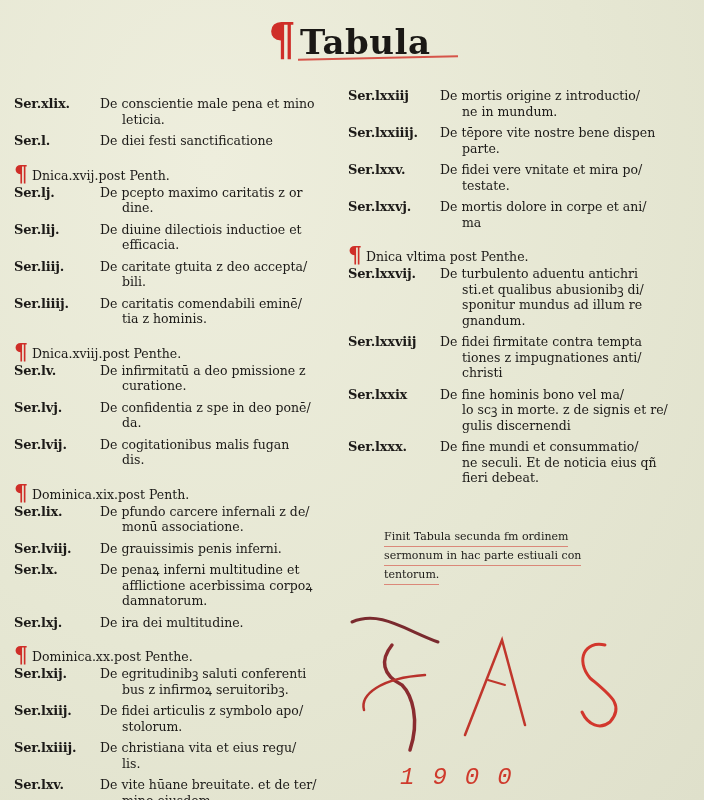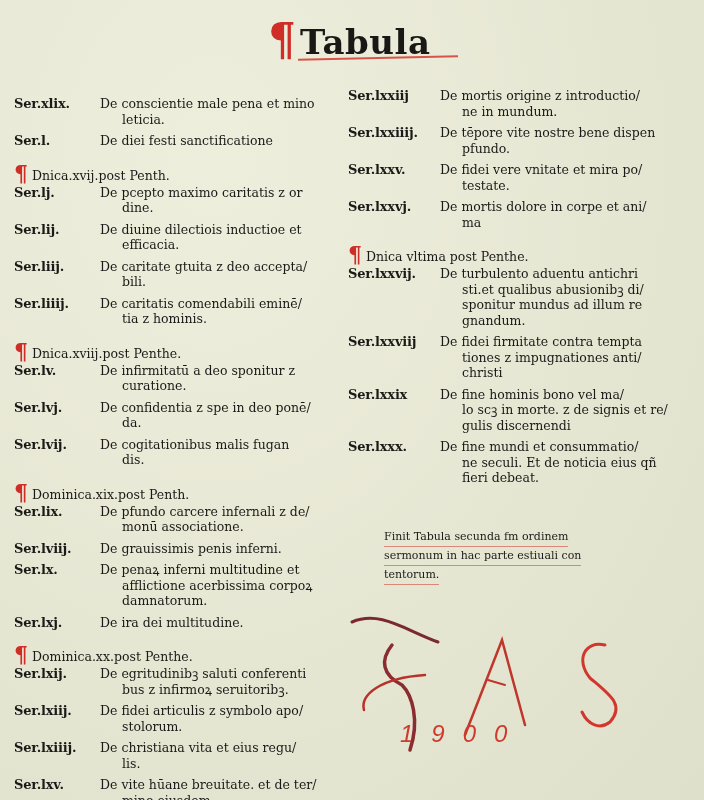--- a/index.html
+++ b/index.html
@@ -49,23 +49,23 @@
   .heading .pilcrow { font-size: 22px; line-height: 20px; margin-right: 4px; }
   .colophon {
     position: absolute; left: 384px; top: 528px; width: 300px;
     font-size: 11px; line-height: 18px;
   }
   .colophon .line { display: block; border-bottom: 1px solid rgba(210,58,48,0.55); width: fit-content; }
   .monogram {
     position: absolute; left: 350px; top: 600px; width: 340px; height: 200px;
   }
   .year {
-    position: absolute; left: 400px; top: 720px;
+    position: absolute; left: 400px; top: 764px;
     color: #cf3a2c; font-size: 24px; letter-spacing: 18px;
-    font-family: Liberation Sans, sans-serif; font-style: italic;
+    font-family: Liberation Mono, monospace; font-style: italic;
   }
 </style>
 </head>
 <body>
 
 <div class="page">
 
   <div class="title">
     <span class="pilcrow">¶</span>
     <span class="title-text">Tabula</span>
@@ -118,21 +118,21 @@
           <span class="line cont">tia z hominis.</span>
         </span>
       </div>
       <div class="heading">
         <span class="pilcrow">¶</span>
         <span>Dnica.xviij.post Penthe.</span>
       </div>
       <div class="entry">
         <span class="num">Ser.lv.</span>
         <span class="txt">
-          <span class="line">De infirmitatū a deo sponitur z</span>
+          <span class="line">De infirmitatū a deo pmissione z</span>
           <span class="line cont">curatione.</span>
         </span>
       </div>
       <div class="entry">
         <span class="num">Ser.lvj.</span>
         <span class="txt">
           <span class="line">De confidentia z spe in deo ponē/</span>
           <span class="line cont">da.</span>
         </span>
       </div>
@@ -212,21 +212,21 @@
         <span class="num">Ser.lxxiij</span>
         <span class="txt">
           <span class="line">De mortis origine z introductio/</span>
           <span class="line cont">ne in mundum.</span>
         </span>
       </div>
       <div class="entry">
         <span class="num">Ser.lxxiiij.</span>
         <span class="txt">
           <span class="line">De tēpore vite nostre bene dispen</span>
-          <span class="line cont">pfundo.</span>
+          <span class="line cont">parte.</span>
         </span>
       </div>
       <div class="entry">
         <span class="num">Ser.lxxv.</span>
         <span class="txt">
           <span class="line">De fidei vere vnitate et mira po/</span>
           <span class="line cont">testate.</span>
         </span>
       </div>
       <div class="entry">

